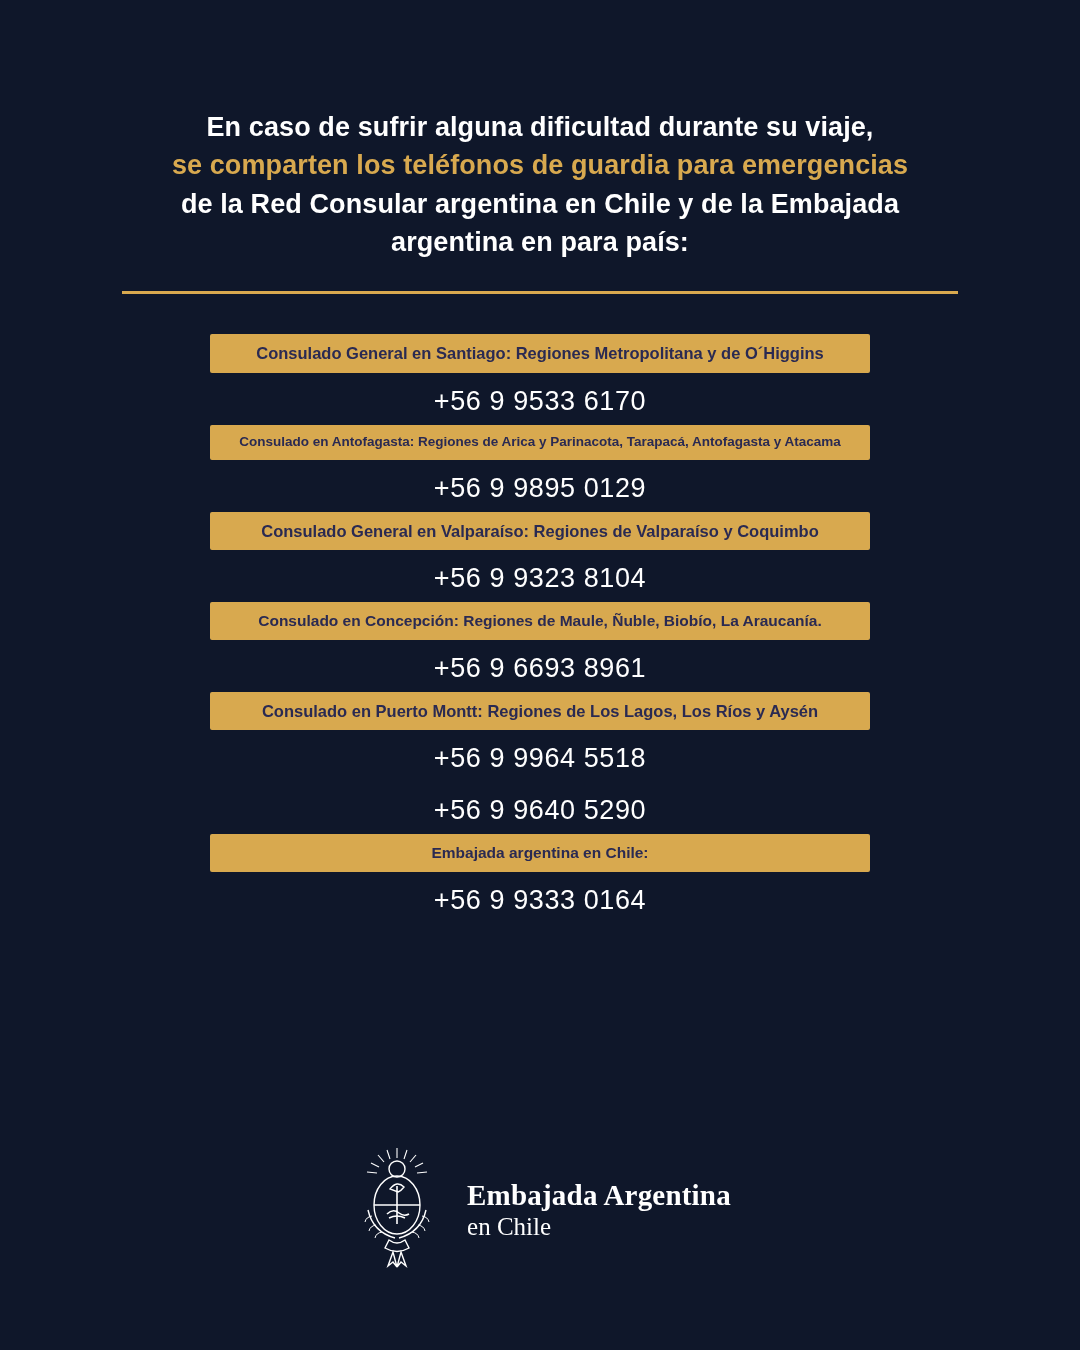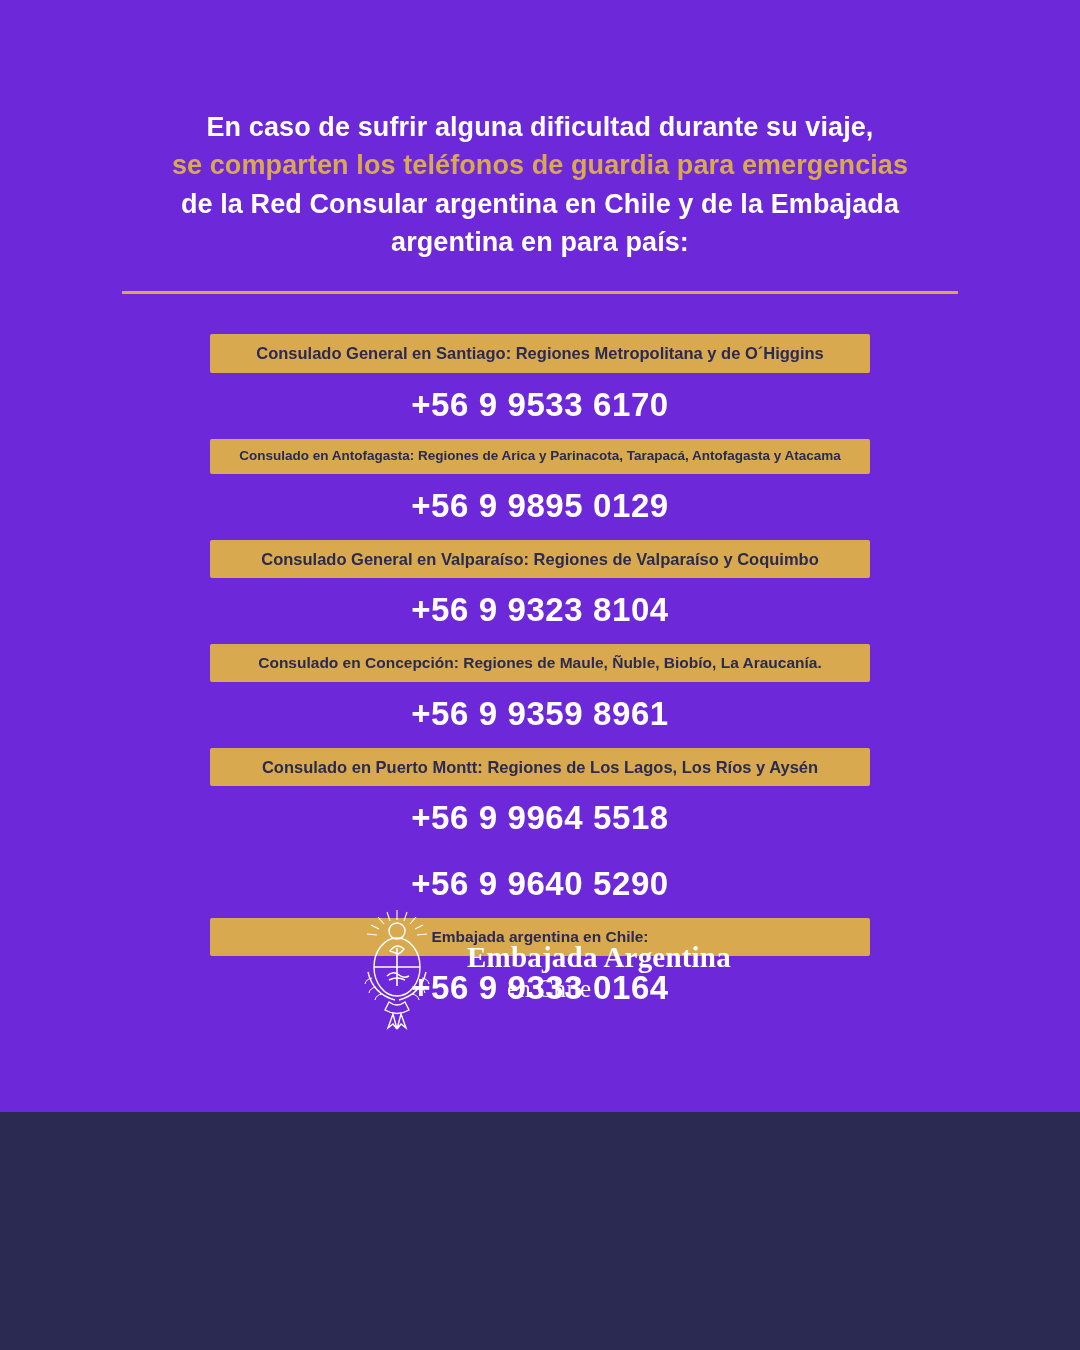--- a/index.html
+++ b/index.html
@@ -9,22 +9,22 @@
   body {
     width: 1080px;
     height: 1350px;
     background: #2a2a52;
     font-family: "Liberation Sans", sans-serif;
     overflow: hidden;
   }
   .page {
     position: relative;
     width: 1080px;
-    height: 1112px;
-    background: #6d28d9;
+    height: 1350px;
+    background: #0f172a;
     box-sizing: border-box;
   }
 
   
   .headline {
     margin: 0;
     padding: 108px 120px 0 120px;
     text-align: center;
     color: #ffffff;
     font-size: 27px;
@@ -46,41 +46,41 @@
     background: #d8a94f;
     margin: 30px auto 0 auto;
   }
 
   
   .contacts {
     margin: 40px auto 0 auto;
     width: 660px;
   }
   .contact-block {
-    margin-bottom: 15px;
+    margin-bottom: 8px;
   }
   .contact-bar {
     background: #d8a94f;
     color: #2a2a52;
     text-align: center;
     font-weight: bold;
     border-radius: 2px;
     padding: 9px 10px;
     box-sizing: border-box;
     line-height: 1.25;
   }
   .bar-lg { font-size: 16.5px; }
   .bar-md { font-size: 15.5px; }
   .bar-sm { font-size: 13.5px; }
 
   .contact-phone {
     text-align: center;
     color: #ffffff;
-    font-size: 33px;
-    font-weight: bold;
+    font-size: 27px;
+    font-weight: normal;
     letter-spacing: 0.6px;
     padding: 13px 0 0 0;
   }
 
   
   .footer {
     position: absolute;
     left: 0;
     right: 0;
     bottom: 72px;
@@ -101,21 +101,20 @@
   .footer-title {
     font-size: 29px;
     font-weight: bold;
     font-family: "Liberation Serif", serif;
     letter-spacing: 0.2px;
   }
   .footer-sub {
     font-size: 25px;
     font-weight: normal;
     font-family: "Liberation Serif", serif;
-    margin-left: 40px;
   }
 </style>
 </head>
 <body>
 
 <div class="page">
 
   <h1 class="headline">
     <span class="line">En caso de sufrir alguna dificultad durante su viaje,</span>
     <span class="line gold">se comparten los teléfonos de guardia para emergencias</span>
@@ -137,21 +136,21 @@
       <div class="contact-phone">+56 9 9895 0129</div>
     </div>
 
     <div class="contact-block">
       <div class="contact-bar bar-lg">Consulado General en Valparaíso: Regiones de Valparaíso y Coquimbo</div>
       <div class="contact-phone">+56 9 9323 8104</div>
     </div>
 
     <div class="contact-block">
       <div class="contact-bar bar-md">Consulado en Concepción: Regiones de Maule, Ñuble, Biobío, La Araucanía.</div>
-      <div class="contact-phone">+56 9 9359 8961</div>
+      <div class="contact-phone">+56 9 6693 8961</div>
     </div>
 
     <div class="contact-block">
       <div class="contact-bar bar-lg">Consulado en Puerto Montt: Regiones de Los Lagos, Los Ríos y Aysén</div>
       <div class="contact-phone">+56 9 9964 5518</div>
     </div>
 
     <div class="contact-block">
       <div class="contact-phone">+56 9 9640 5290</div>
     </div>

